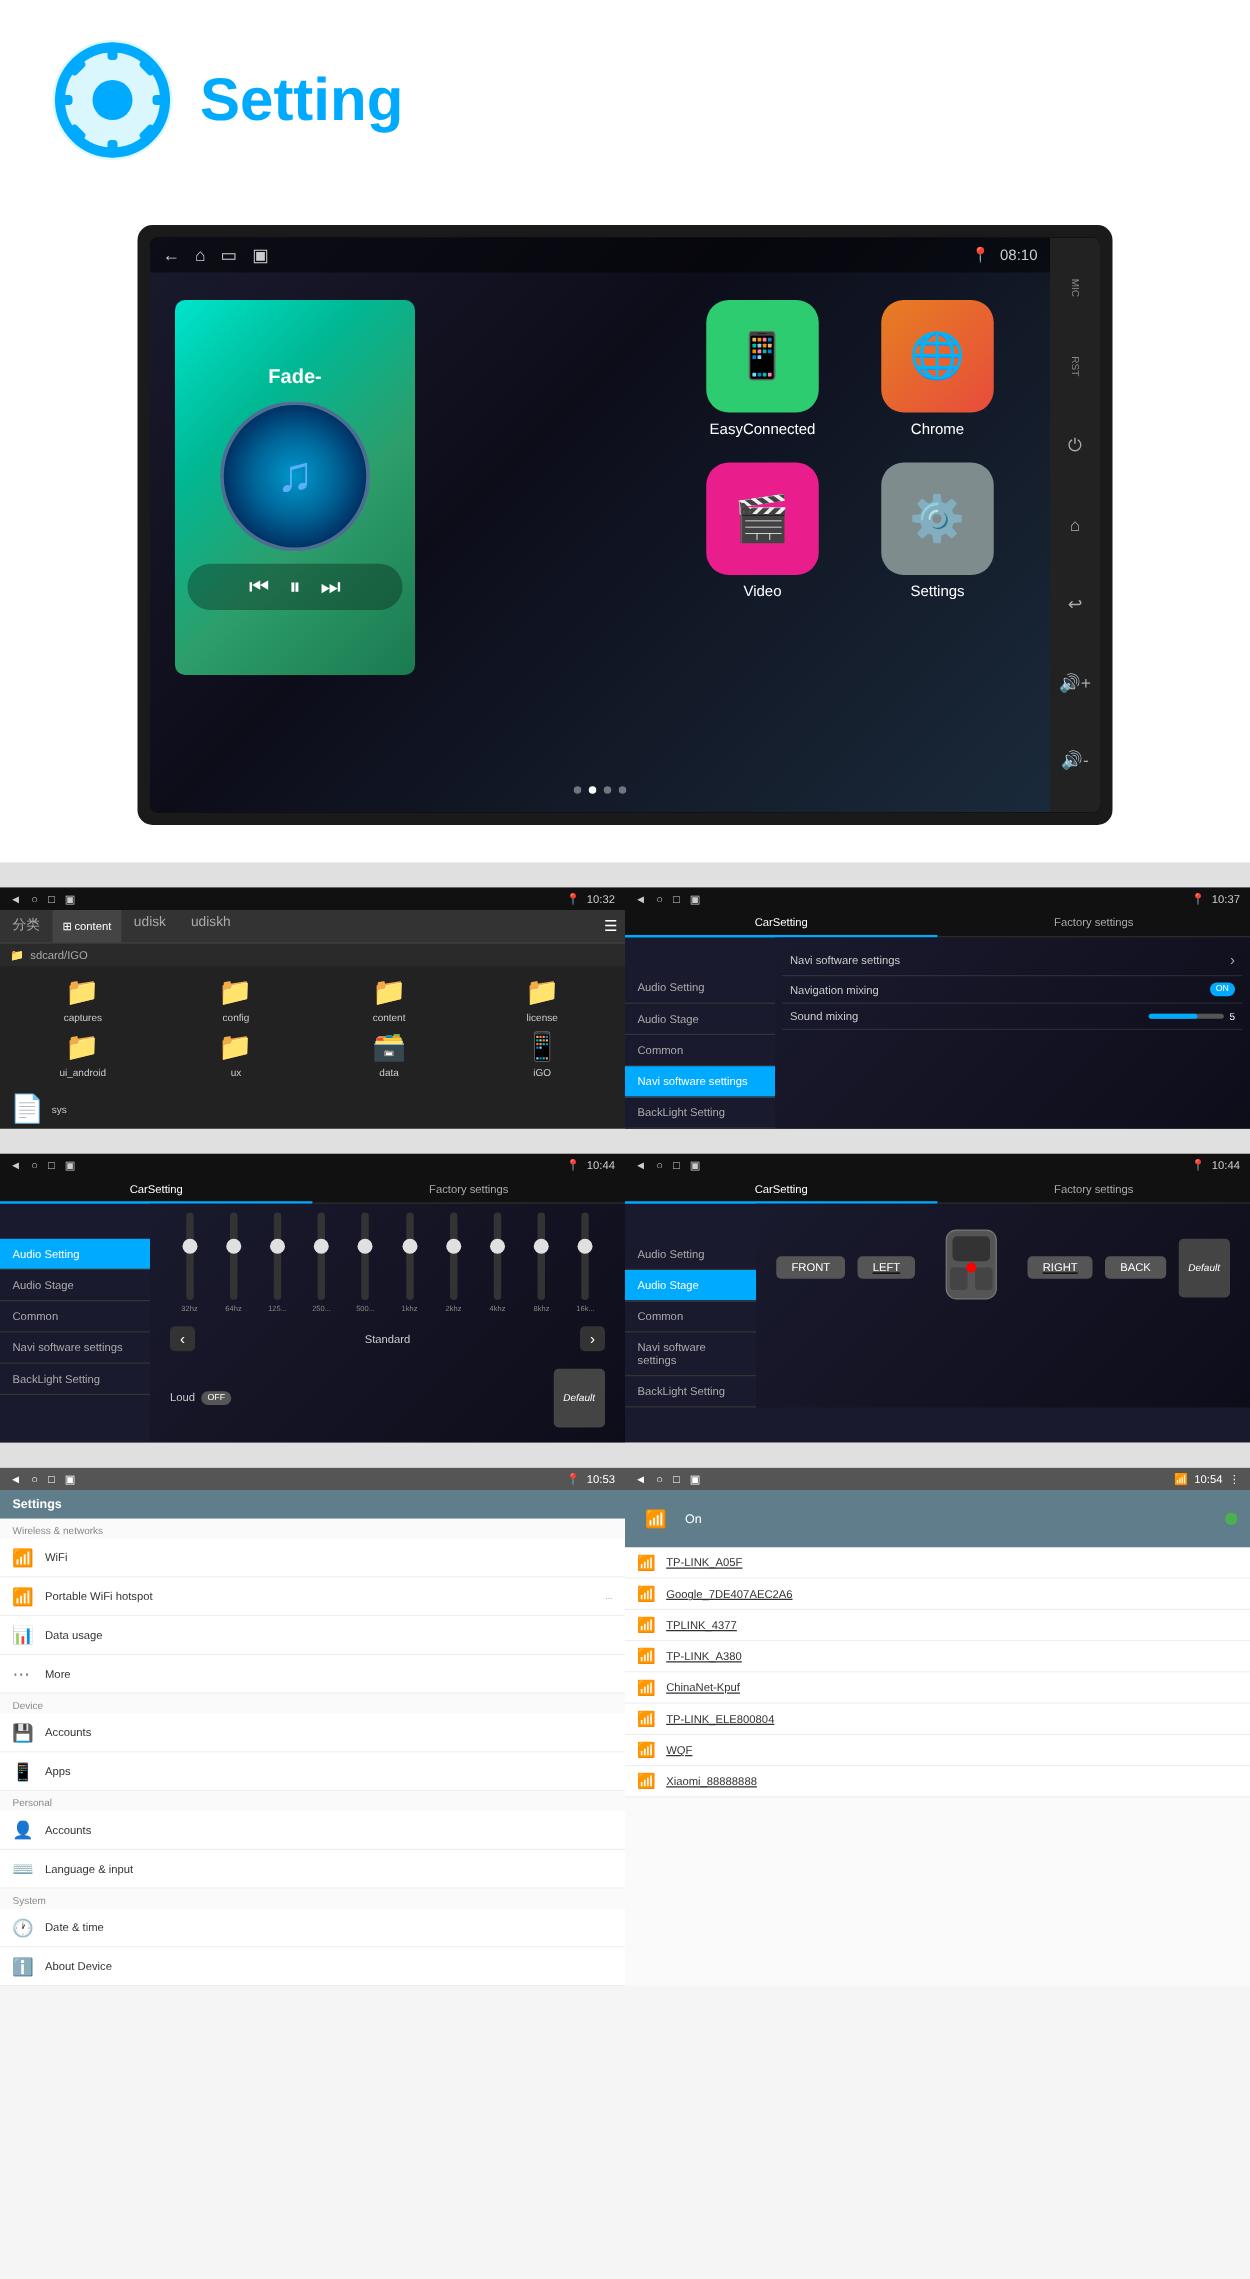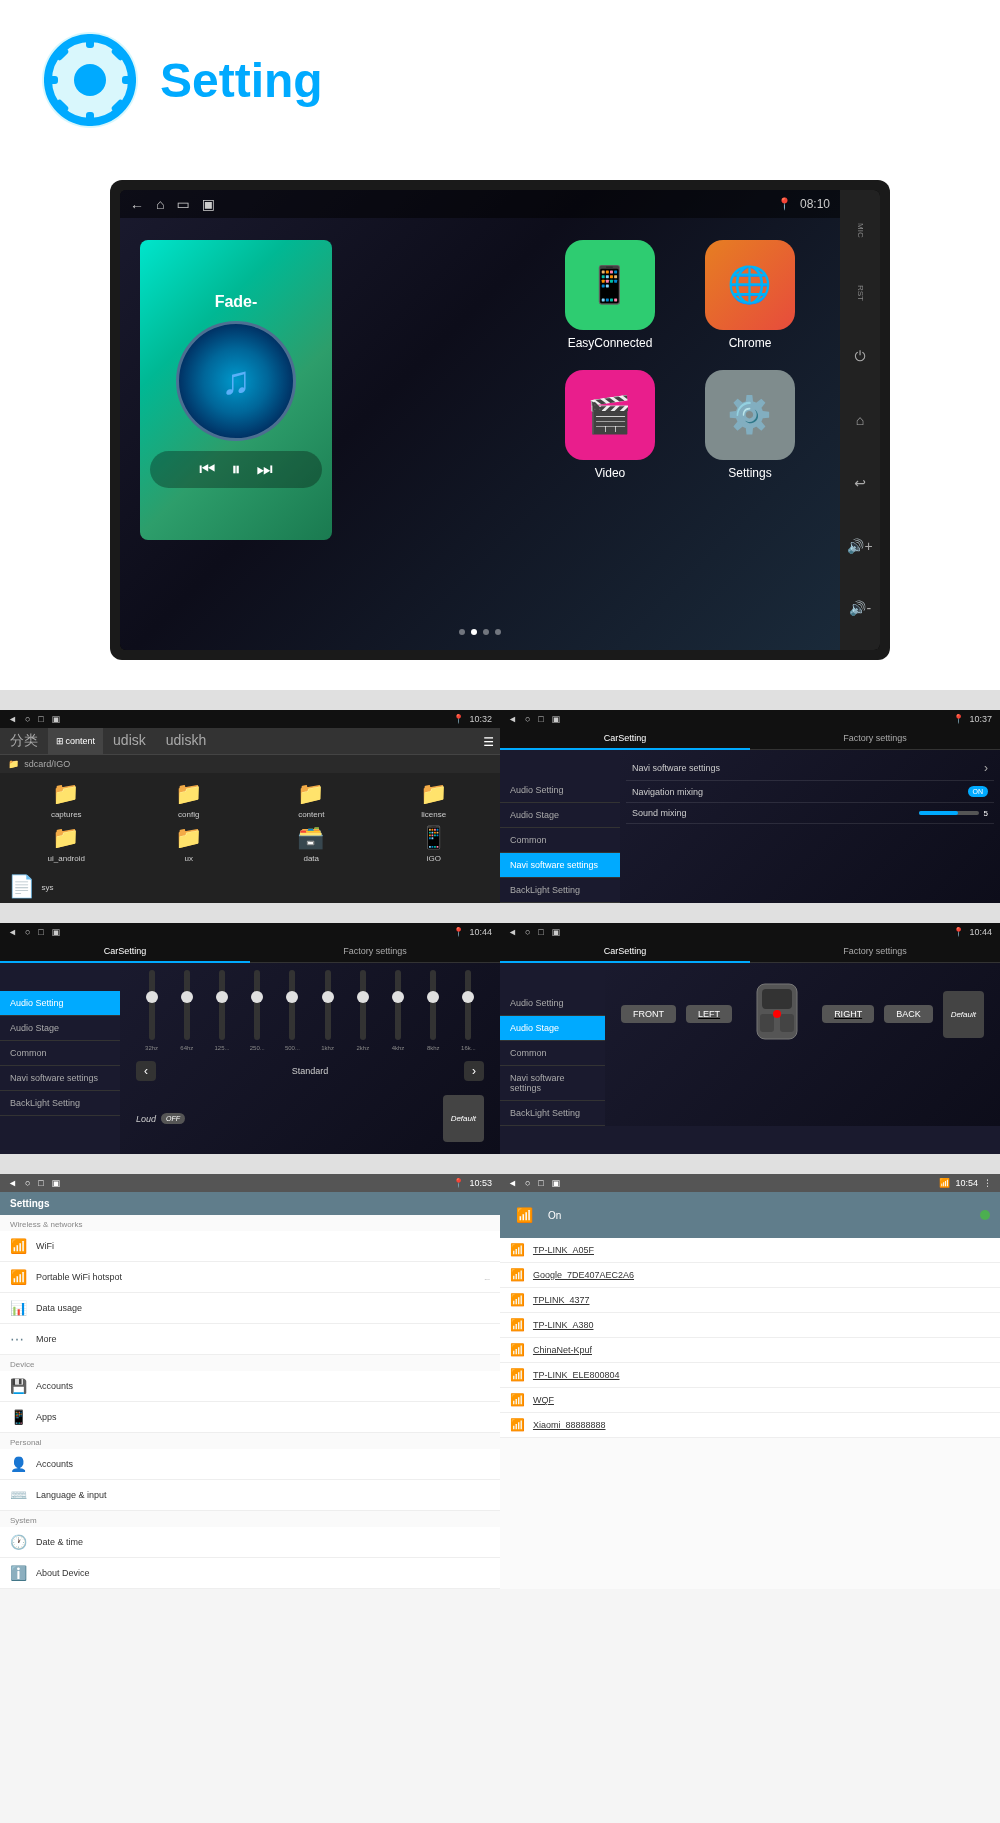--- a/index.html
+++ b/index.html
@@ -231,21 +231,21 @@
     .file-manager {
       background: #222;
     }
     .file-tabs {
       display: flex;
       background: #333;
       border-bottom: 1px solid #444;
     }
     .file-tab {
       padding: 4px 10px;
-      font-size: 14px;
+      font-size: 11px;
       color: #aaa;
       cursor: pointer;
     }
     .file-toolbar {
       display: flex;
       align-items: center;
       padding: 4px 8px;
       background: #2a2a2a;
       font-size: 9px;
       color: #aaa;
@@ -422,25 +422,23 @@
       border-radius: 4px;
       font-size: 12px;
       cursor: pointer;
     }
     .eq-preset {
       color: #ccc;
       font-size: 9px;
     }
     .loud-toggle {
       display: flex;
-      align-items: center;
       gap: 5px;
       font-size: 9px;
       color: #ccc;
-      font-style: italic;
     }
     .toggle-off {
       background: #555;
       color: #fff;
       font-size: 7px;
       padding: 2px 5px;
       border-radius: 8px;
     }
     .default-btn {
       background: #444;

